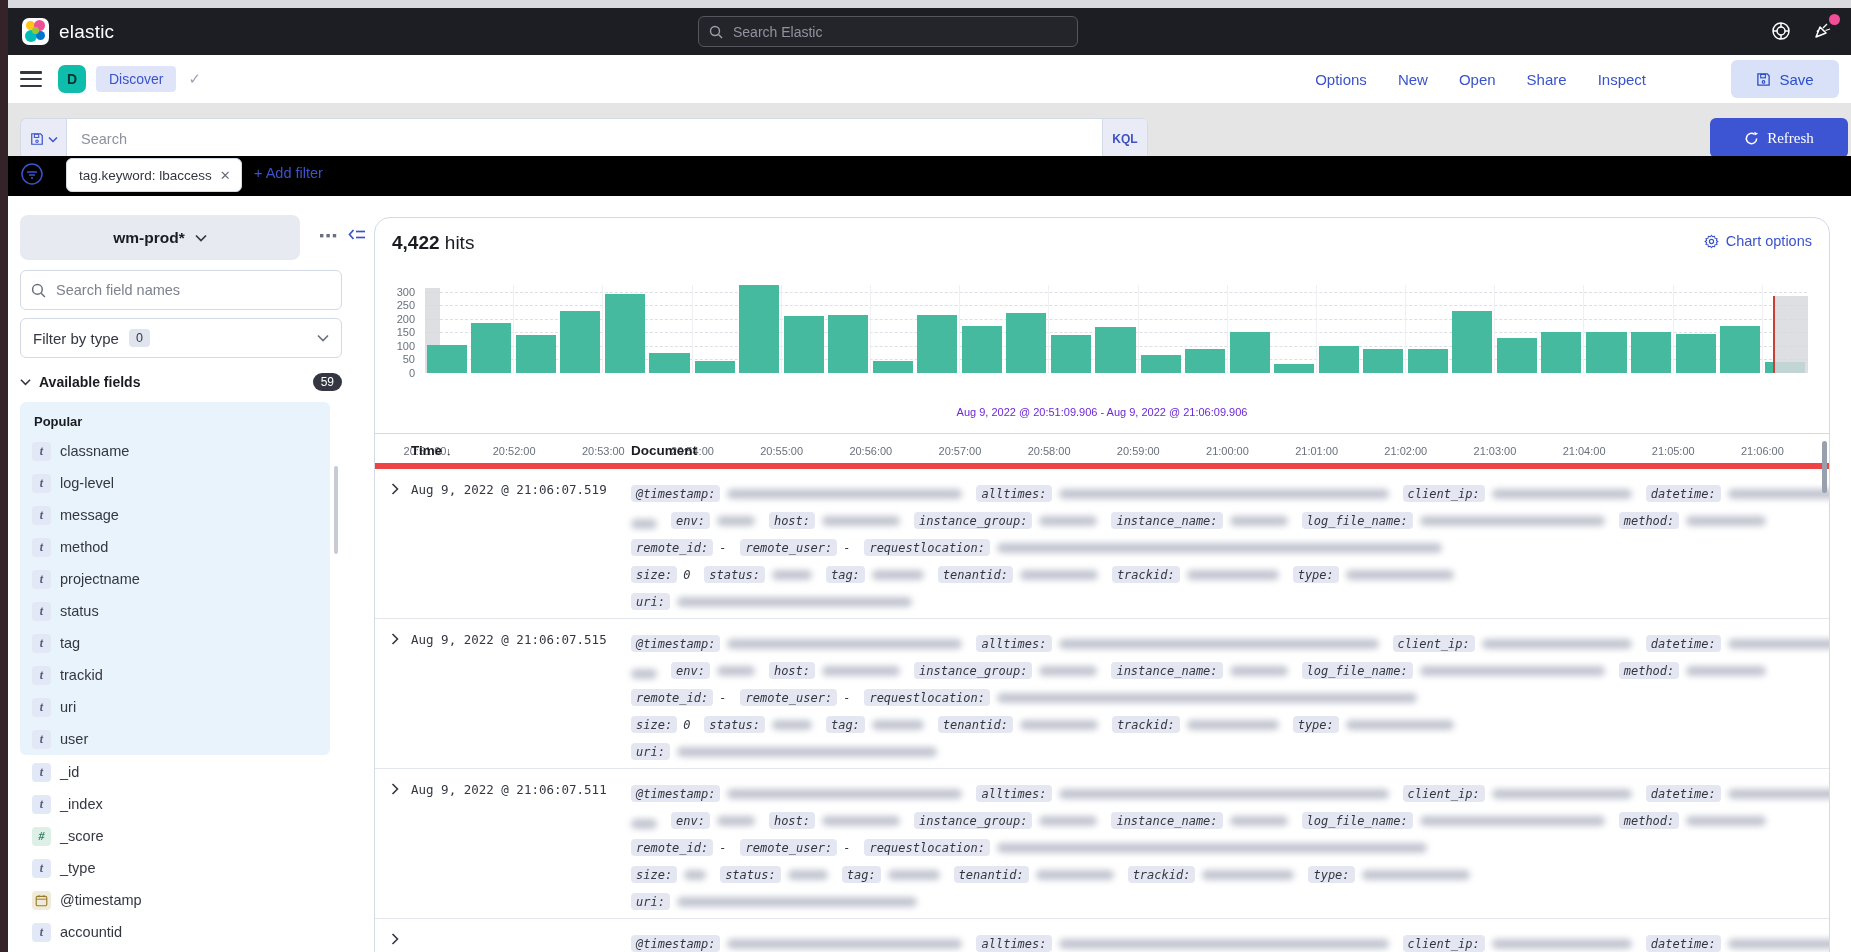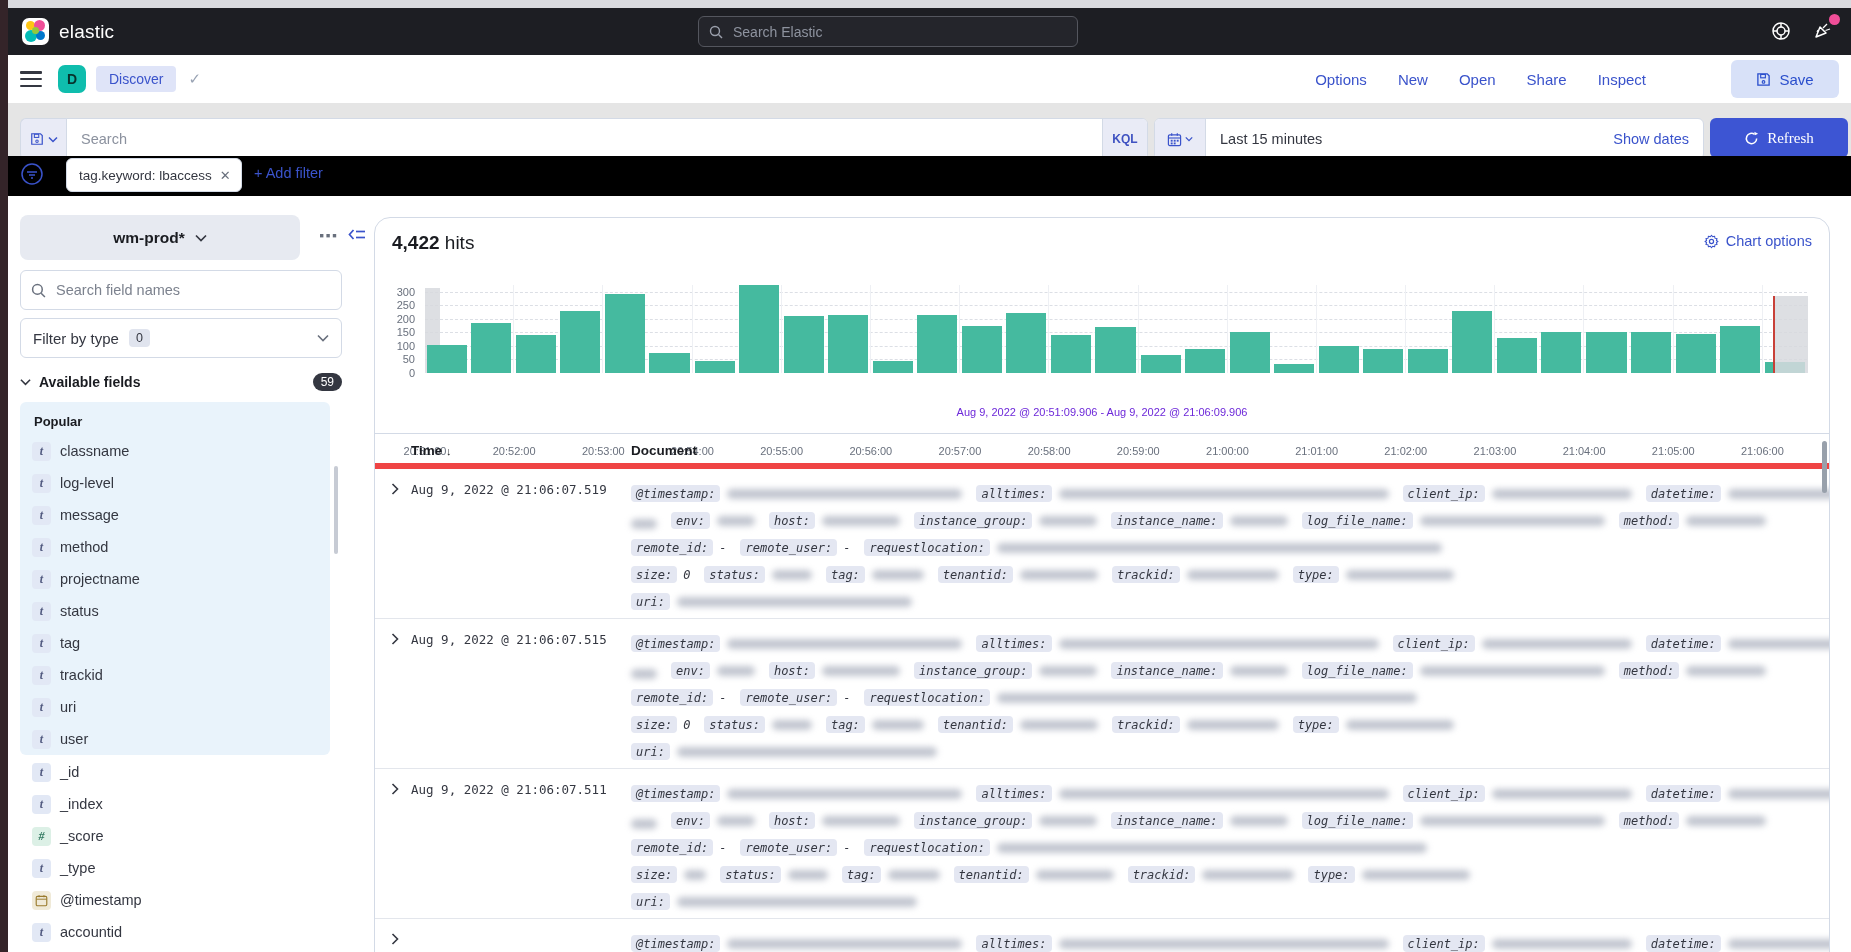--- a/index.html
+++ b/index.html
@@ -205,40 +205,20 @@
           <circle cx="8" cy="10.6" r="1.4" fill="none" stroke="#3A53CB" stroke-width="1.2"></circle>
         </svg>
       <svg width="10" height="7" viewBox="0 0 10 7">
           <polyline points="1,1.5 5,5.5 9,1.5" fill="none" stroke="#3A53CB" stroke-width="1.5"></polyline>
         </svg>
     </div>
     <div id="q-input-wrap">
       <input placeholder="Search" style="">
       <div id="kql-badge">KQL</div>
     </div>
-    <div id="datepicker">
-      <div id="dp-prefix">
-        <svg width="15" height="15" viewBox="0 0 16 16">
-            <rect x="1.5" y="3" width="13" height="11.5" rx="1.5" fill="none" stroke="#3A53CB" stroke-width="1.3"></rect>
-            <line x1="1.5" y1="6.4" x2="14.5" y2="6.4" stroke="#3A53CB" stroke-width="1.2"></line>
-            <line x1="5" y1="1.4" x2="5" y2="4" stroke="#3A53CB" stroke-width="1.3"></line>
-            <line x1="11" y1="1.4" x2="11" y2="4" stroke="#3A53CB" stroke-width="1.3"></line>
-            <rect x="4" y="8.3" width="2" height="2" fill="#3A53CB"></rect>
-            <rect x="7.2" y="8.3" width="2" height="2" fill="#3A53CB"></rect>
-            <rect x="10.4" y="8.3" width="2" height="2" fill="#3A53CB"></rect>
-            <rect x="4" y="11.2" width="2" height="2" fill="#3A53CB"></rect>
-            <rect x="7.2" y="11.2" width="2" height="2" fill="#3A53CB"></rect>
-          </svg>
-        <svg width="8" height="6" viewBox="0 0 10 7">
-            <polyline points="1,1.5 5,5.5 9,1.5" fill="none" stroke="#3A53CB" stroke-width="1.6"></polyline>
-          </svg>
-      </div>
-      <span id="dp-value">Last 15 minutes</span>
-      <span id="dp-showdates">Show dates</span>
-    </div>
     <div id="refresh-btn">
       <svg width="15" height="15" viewBox="0 0 16 16">
           <path d="M13.5 8 a5.5 5.5 0 1 1 -2.2 -4.4" fill="none" stroke="#fff" stroke-width="1.6"></path>
           <polygon points="11,0.8 11.6,4.6 15,3" fill="#fff"></polygon>
         </svg>
       <span>Refresh</span>
     </div>
   </div>
 
   <div id="filterrow">

